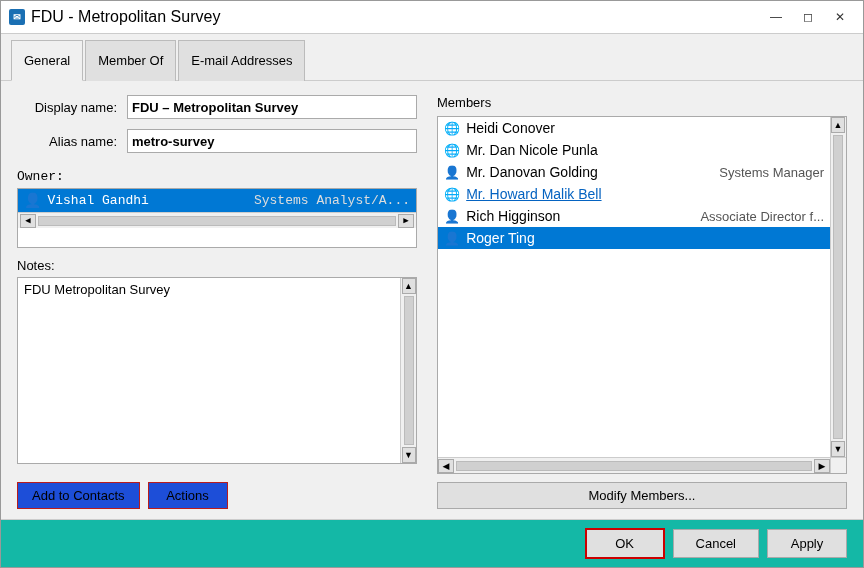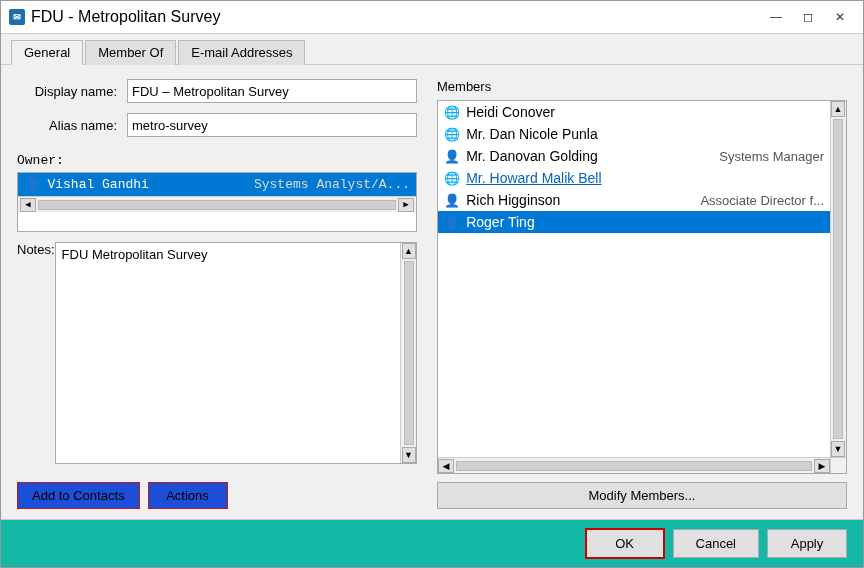--- a/index.html
+++ b/index.html
@@ -65,21 +65,21 @@
     }
 
     .tab-bar {
       display: flex;
       padding: 6px 10px 0;
       background: #f0f0f0;
       border-bottom: 1px solid #ccc;
       gap: 2px;
     }
     .tab {
-      padding: 4px 12px;
+      padding: 12px 12px;
       background: #e0e0e0;
       border: 1px solid #bbb;
       border-bottom: none;
       cursor: pointer;
       font-size: 13px;
       color: #000;
       margin-bottom: -1px;
     }
     .tab.active {
       background: #f0f0f0;
@@ -116,20 +116,21 @@
       flex-shrink: 0;
     }
     .form-input {
       flex: 1;
       height: 24px;
       border: 1px solid #aaa;
       background: white;
       padding: 2px 4px;
       font-size: 13px;
       color: #000;
+      font-weight: bold;
     }
 
     .owner-section {
       margin-top: 6px;
       font-family: Liberation Mono, monospace;
     }
     .owner-label {
       font-size: 13px;
       margin-bottom: 4px;
       color: #000;
@@ -185,21 +186,21 @@
       flex: 1;
       height: 10px;
       background: #d0d0d0;
       margin: 0 2px;
       border: 1px solid #bbb;
     }
 
     .notes-section {
       flex: 1;
       display: flex;
-      flex-direction: row;
+      flex-direction: column;
     }
     .notes-label {
       font-size: 13px;
       margin-bottom: 4px;
       color: #000;
     }
     .notes-container {
       flex: 1;
       position: relative;
       border: 1px solid #aaa;

